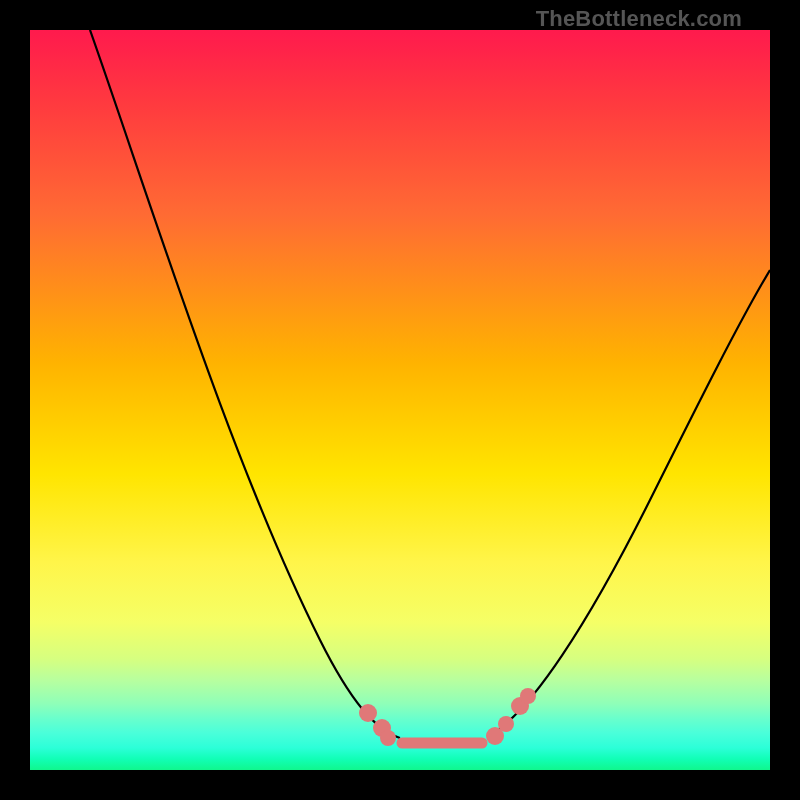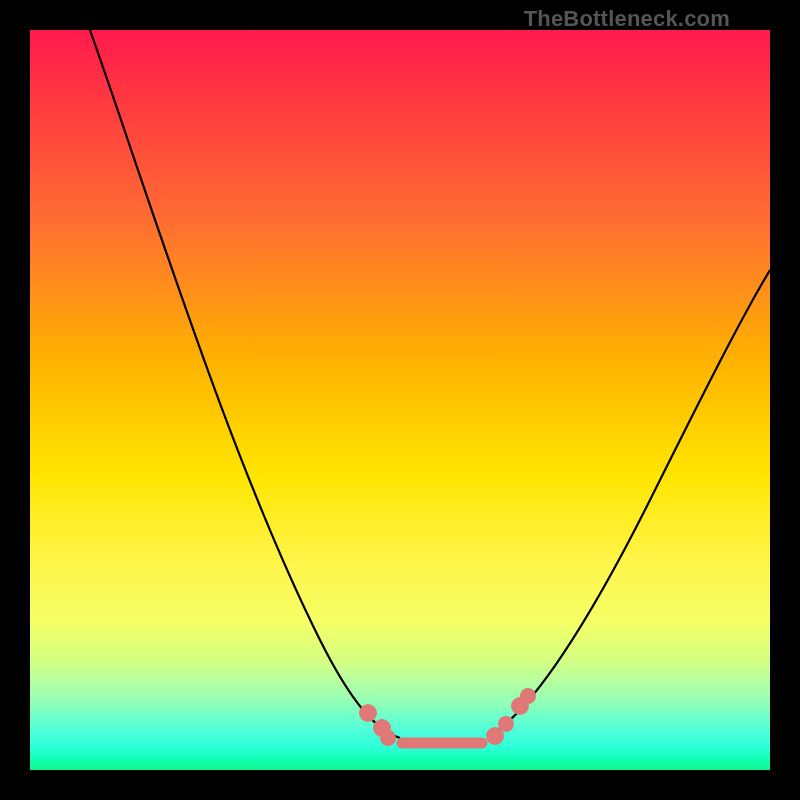--- a/index.html
+++ b/index.html
@@ -9,20 +9,21 @@
     height: 800px;
     overflow: hidden;
     background: #000;
     font-family: Arial, Helvetica, sans-serif;
   }
   .frame {
     position: relative;
     width: 740px;
     height: 800px;
     background: #000;
+    padding-left: 12px;
   }
   .plot-area {
     position: absolute;
     left: 30px;
     top: 30px;
     width: 740px;
     height: 740px;
     
     background: linear-gradient(
       to bottom,

